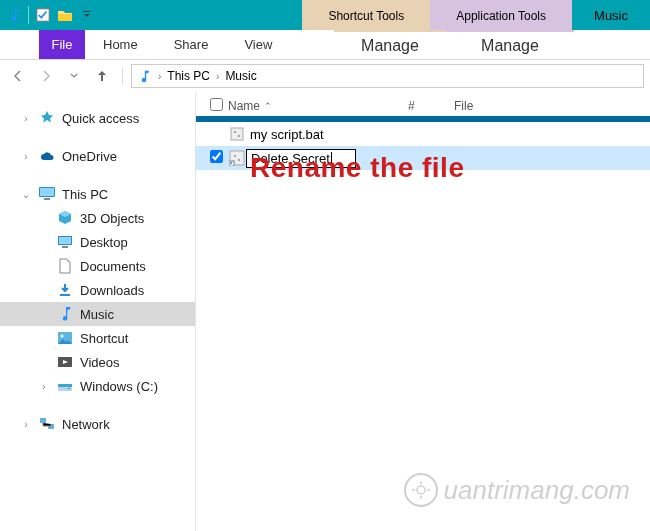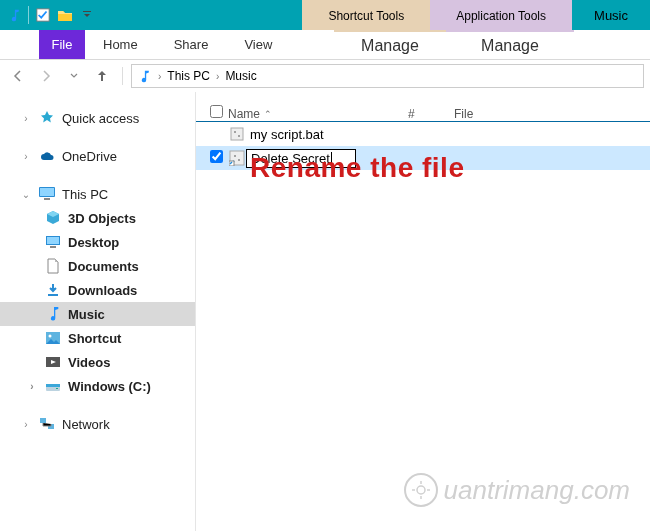--- a/index.html
+++ b/index.html
@@ -111,32 +111,32 @@
     overflow:hidden;
   }
   .nav-item {
     display:flex; align-items:center;
     padding: 4px 4px 4px 20px;
     gap:6px;
     height:24px;
     font-size:13px;
     color:#222;
   }
-  .nav-item.child { padding-left: 44px; font-weight: bold; }
+  .nav-item.child { padding-left: 56px; }
   .nav-item.selected { background:#d9d9d9; }
   .nav-item .tw { width:12px; color:#888; font-size:10px; text-align:center; }
   .nav-item .ic { width:18px; height:18px; display:flex; align-items:center; justify-content:center; }
   .nav-group-gap { height:14px; }
 
   .content {
     flex:1; position:relative; padding-top:4px;
   }
   .col-headers {
-    height:26px; display:flex; align-items:flex-end;
-    border-bottom:1px solid #0369a1;
+    height:26px; display:flex; align-items:center;
+    border-bottom:6px solid #0369a1;
     padding-left:14px;
     color:#555;
     font-size:12px;
   }
   .col-headers .cb { width:18px; }
   .col-headers .name { width:180px; display:flex; align-items:center; gap:4px; }
   .col-headers .sort-caret { font-size:9px; color:#666; }
   .col-headers .num { width:46px; }
   .col-headers .title { width:80px; }
 

